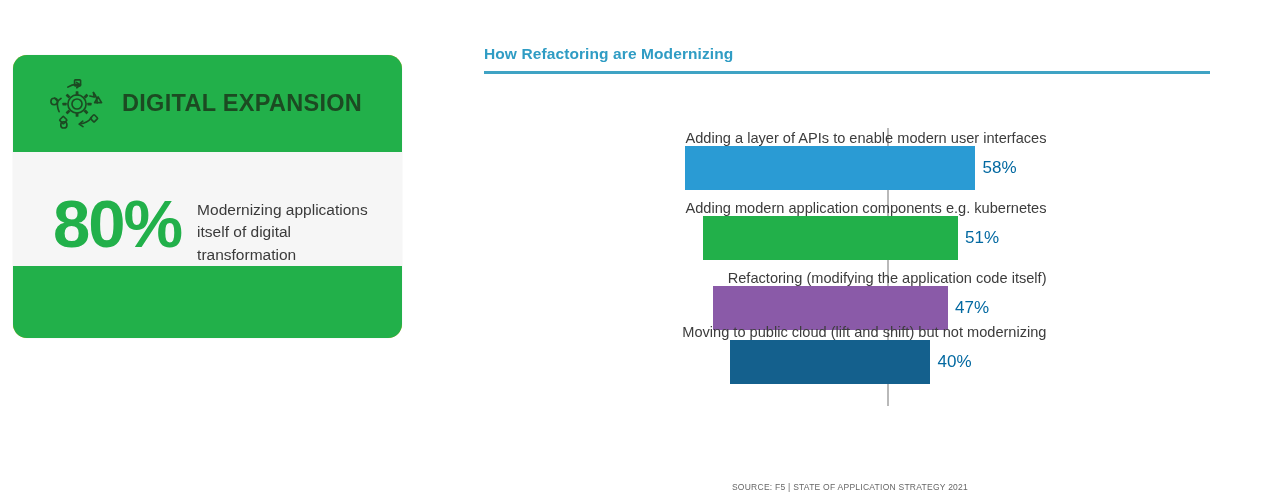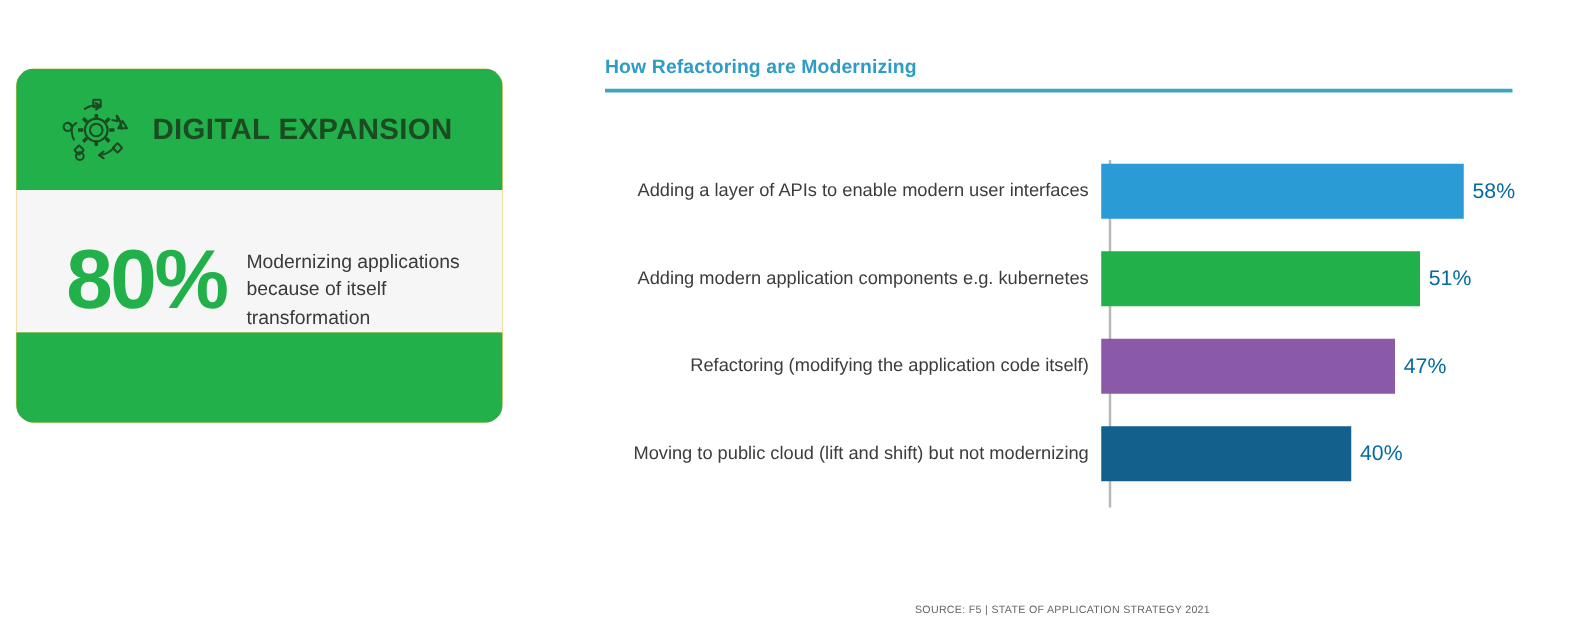--- a/index.html
+++ b/index.html
@@ -118,20 +118,21 @@
     height: 278px;
     background: #b9b9b9;
   }
   .bar-row {
     position: absolute;
     left: 0;
     height: 46px;
     width: 100%;
     display: flex;
     align-items: center;
+    flex-direction: column;
   }
   .bar-label {
     width: 409px;
     text-align: right;
     font-size: 14.6px;
     color: #3c3c3c;
     padding-right: 8px;
     box-sizing: border-box;
     white-space: nowrap;
   }
@@ -202,21 +203,21 @@
         <rect x="15.0" y="43.8" width="5.6" height="5.6" rx="0.8" transform="rotate(45 17.8 46.6)"></rect>
         <circle cx="8.4" cy="27.4" r="3.4"></circle>
         <circle cx="18.4" cy="51.6" r="3.2"></circle>
       </svg>
     </span>
     <span id="card-title">DIGITAL EXPANSION</span>
   </div>
 
   <div id="card-body">
     <span id="stat-value">80%</span>
-    <span id="stat-desc">Modernizing applications because of itself transformation</span>
+    <span id="stat-desc">Modernizing applications itself of digital transformation</span>
   </div>
 
   <div id="card-footer"></div>
 </div>
 
 <div id="chart-panel">
 
   <div id="chart-title">How Refactoring are Modernizing</div>
   <div id="title-rule"></div>
 
@@ -240,21 +241,21 @@
     </div>
 
     <div class="bar-row" style="top:142px;">
       <div class="bar-label">Refactoring (modifying the application code itself)</div>
       <div class="bar-track">
         <div class="bar-fill" style="width:235px;background:#8a5aa8;"></div>
         <div class="bar-value">47%</div>
       </div>
     </div>
 
-    <div class="bar-row" style="top:212px;align-items:center;">
+    <div class="bar-row" style="top:196px;align-items:center;">
       <div class="bar-label">Moving to public cloud (lift and shift) but not modernizing</div>
       <div class="bar-track">
         <div class="bar-fill" style="width:200px;background:#14608d;"></div>
         <div class="bar-value">40%</div>
       </div>
     </div>
   </div>
 
   <div id="chart-source">SOURCE: F5 | STATE OF APPLICATION STRATEGY 2021</div>
 </div>

